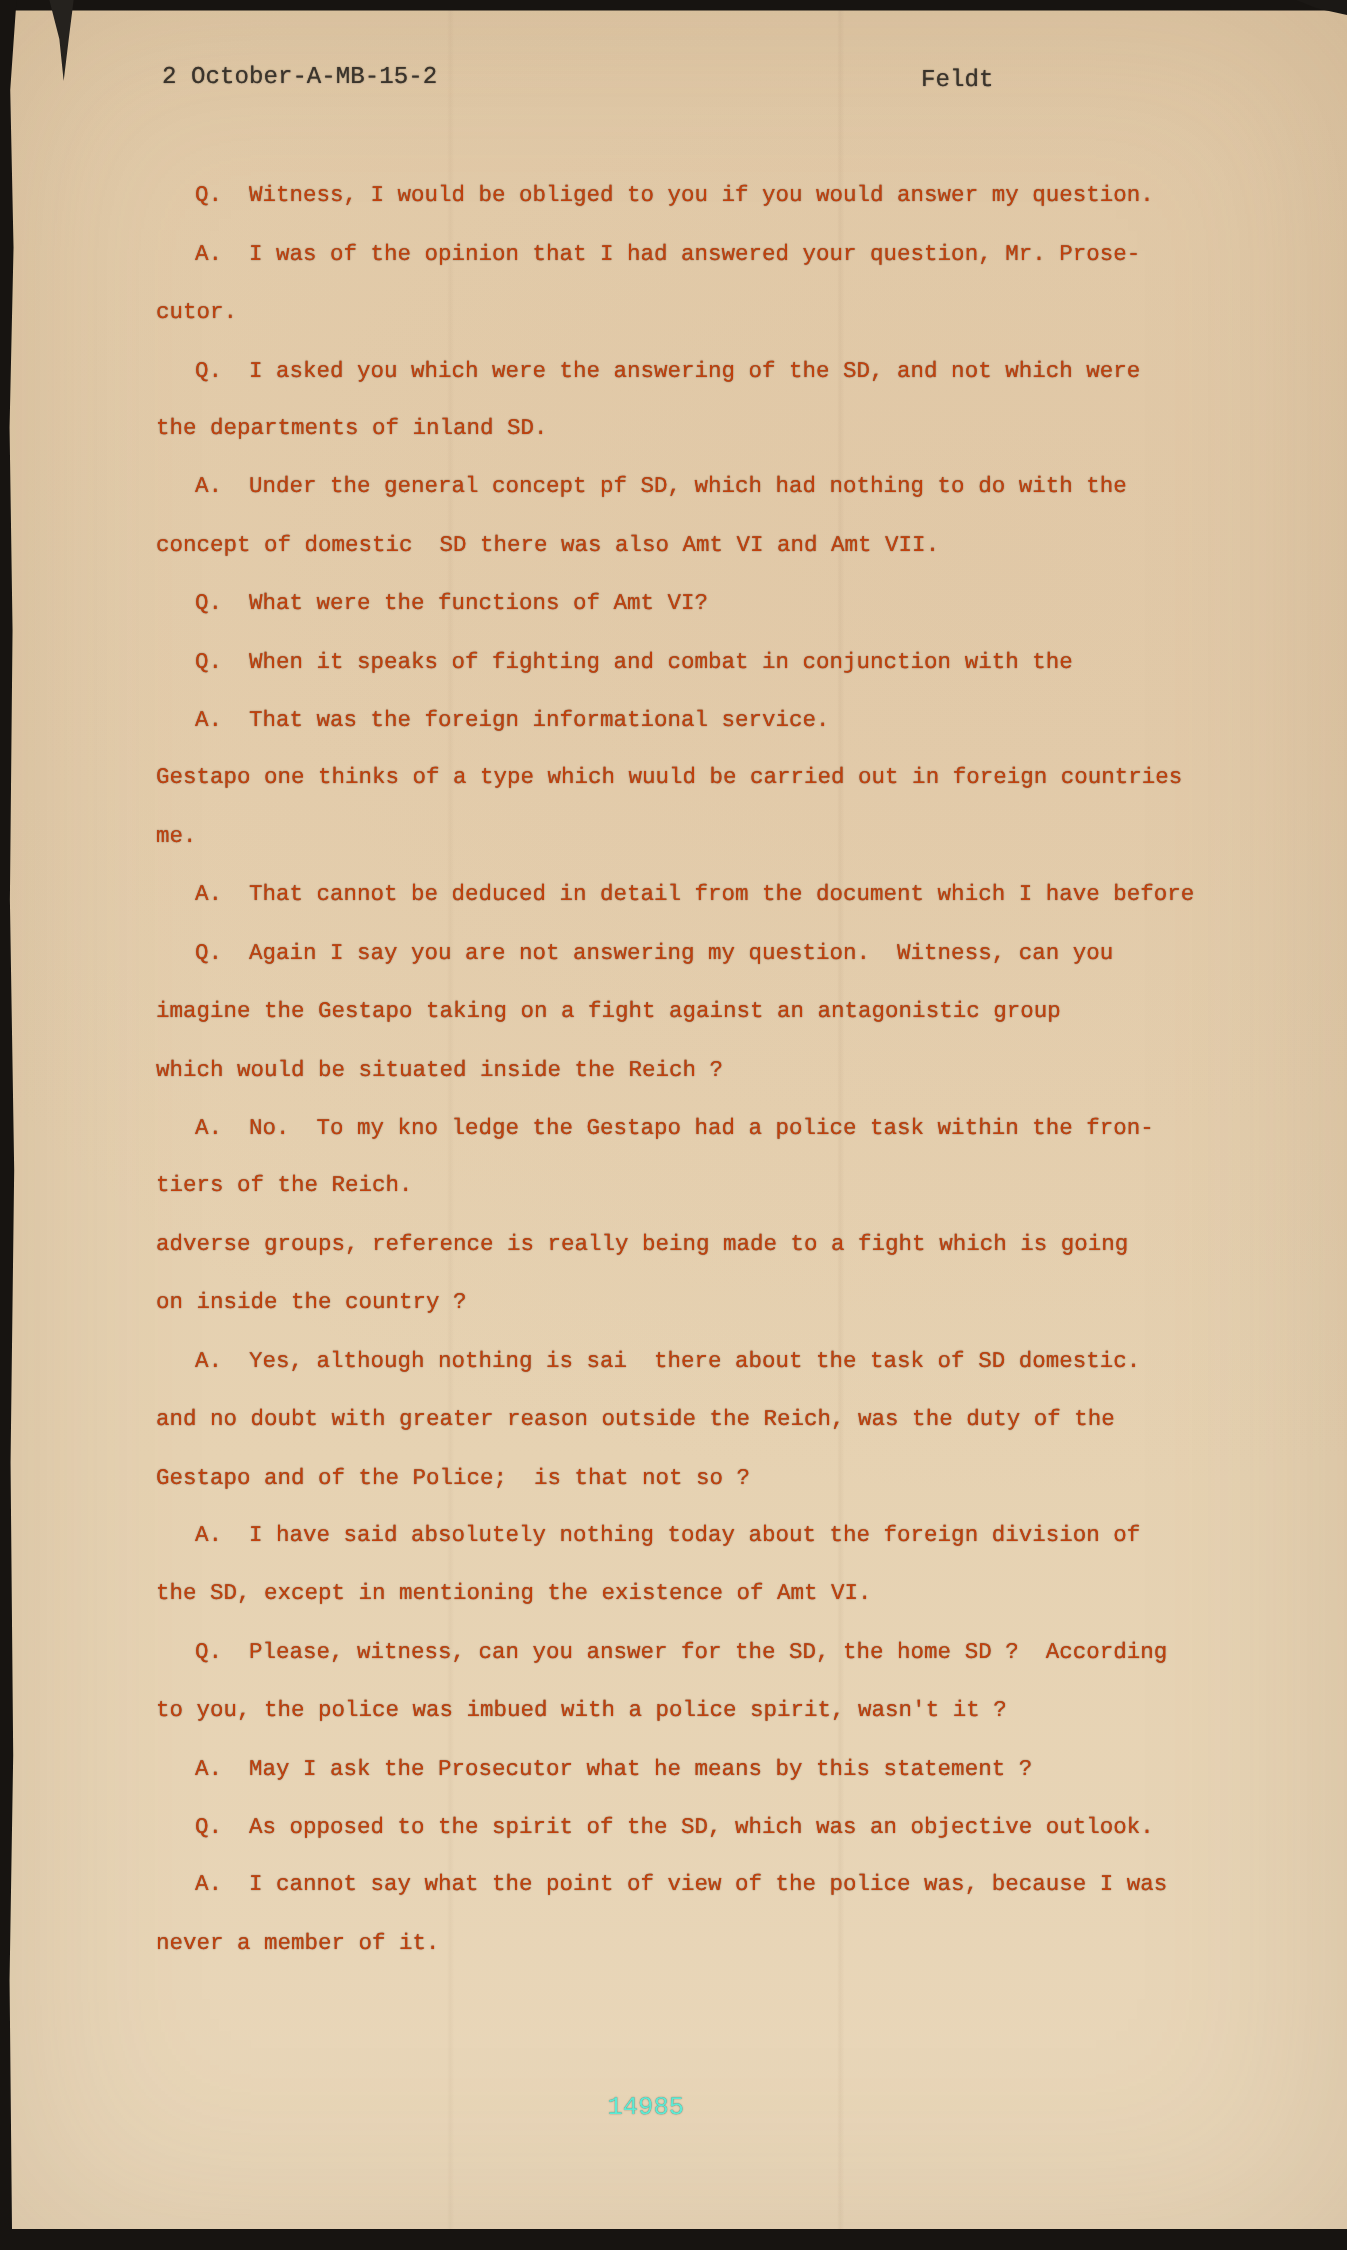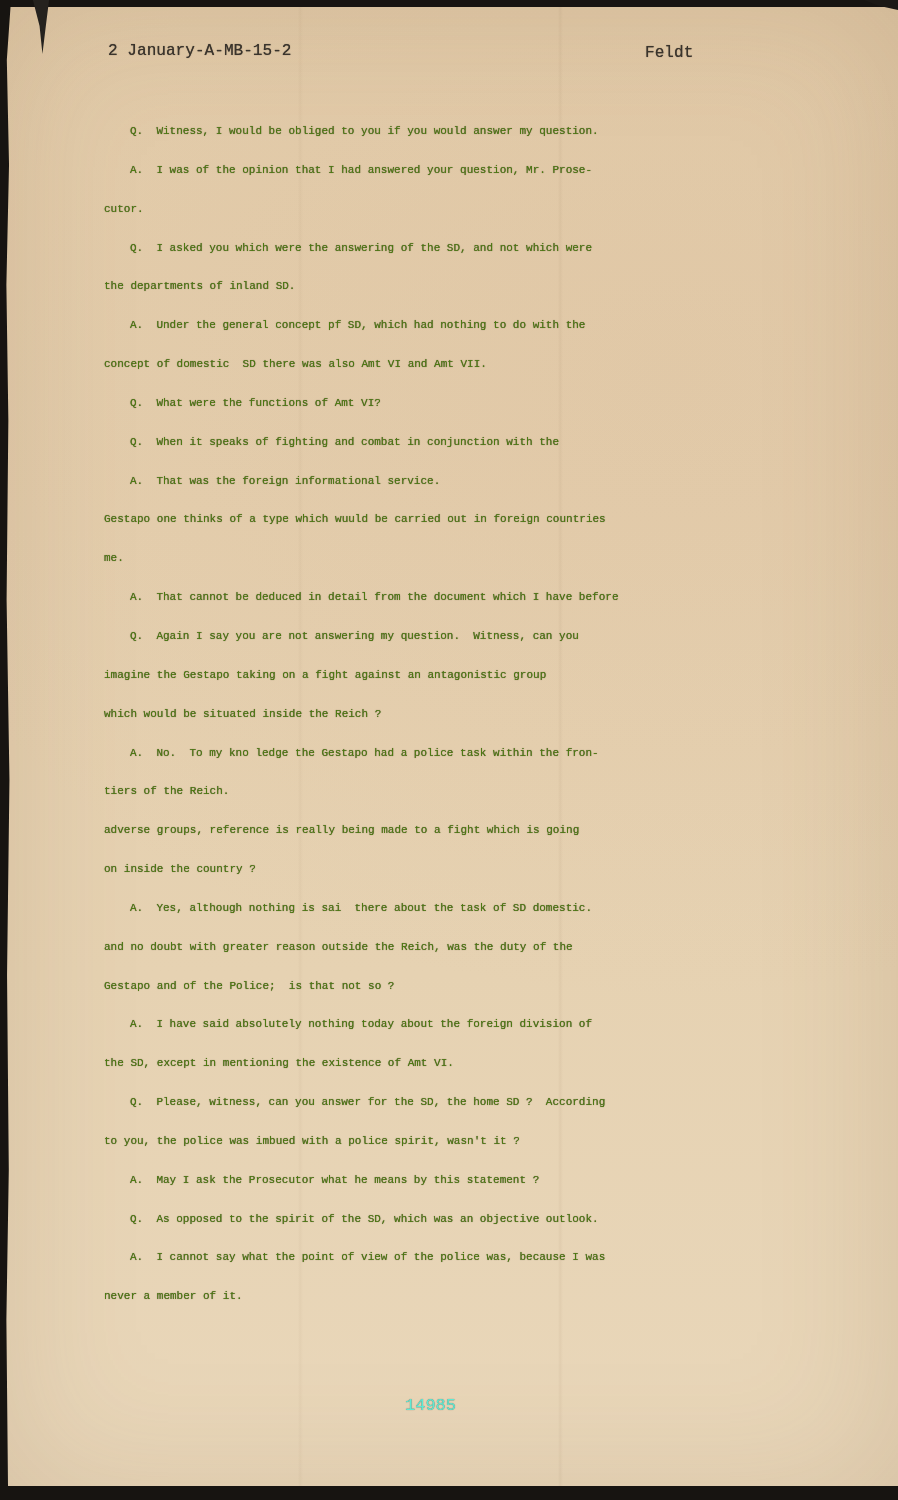--- a/index.html
+++ b/index.html
@@ -31,45 +31,45 @@
     clip-path:polygon(5% 0,95% 0,78% 45%,58% 100%,42% 48%);
   }
   .corner-smudge{
     position:absolute;right:0;top:0;width:34px;height:10px;background:#1b1815;z-index:4;
     clip-path:polygon(0 0,100% 0,100% 100%,40% 55%);
   }
   
   .header{position:absolute;left:104px;top:42px;right:0;height:24px;color:#3a342c;
     font-size:16.1px;z-index:2;text-shadow:0 0 0.8px rgba(52,44,36,0.85);}
   .header .ref{position:absolute;left:4px;top:0;white-space:pre;}
-  .header .witness{position:absolute;left:541px;top:2px;white-space:pre;}
+  .header .witness{position:absolute;left:510px;top:2px;white-space:pre;}
   .tbody{position:absolute;left:104px;top:112px;width:770px;z-index:2;}
   .line{
     white-space:pre;
-    font-size:11px;
+    font-size:15px;
     line-height:38.85px;
     height:38.85px;
-    color:#4d7c0f;
+    color:#c2410c;
     text-shadow:0 0 0.8px rgba(52,44,36,0.85);
   }
   .line.indent{padding-left:26px;}
   .pagenum{
     position:absolute;left:405px;top:1396px;z-index:2;
     font-size:17px;color:#5eead4;white-space:pre;
     text-shadow:0 0 0.8px rgba(60,52,42,0.8);
   }
 </style>
 </head>
 <body>
 
 <div class="scan">
   <div class="paper"></div>
 
   <div class="header">
-    <span class="ref">2 January-A-MB-15-2</span>
+    <span class="ref">2 October-A-MB-15-2</span>
     <span class="witness">Feldt</span>
   </div>
 
   <div class="tbody">
       <div class="line indent">Q.  Witness, I would be obliged to you if you would answer my question.</div>
       <div class="line indent">A.  I was of the opinion that I had answered your question, Mr. Prose-</div>
       <div class="line">cutor.</div>
       <div class="line indent">Q.  I asked you which were the answering of the SD, and not which were</div>
       <div class="line">the departments of inland SD.</div>
       <div class="line indent">A.  Under the general concept pf SD, which had nothing to do with the</div>

